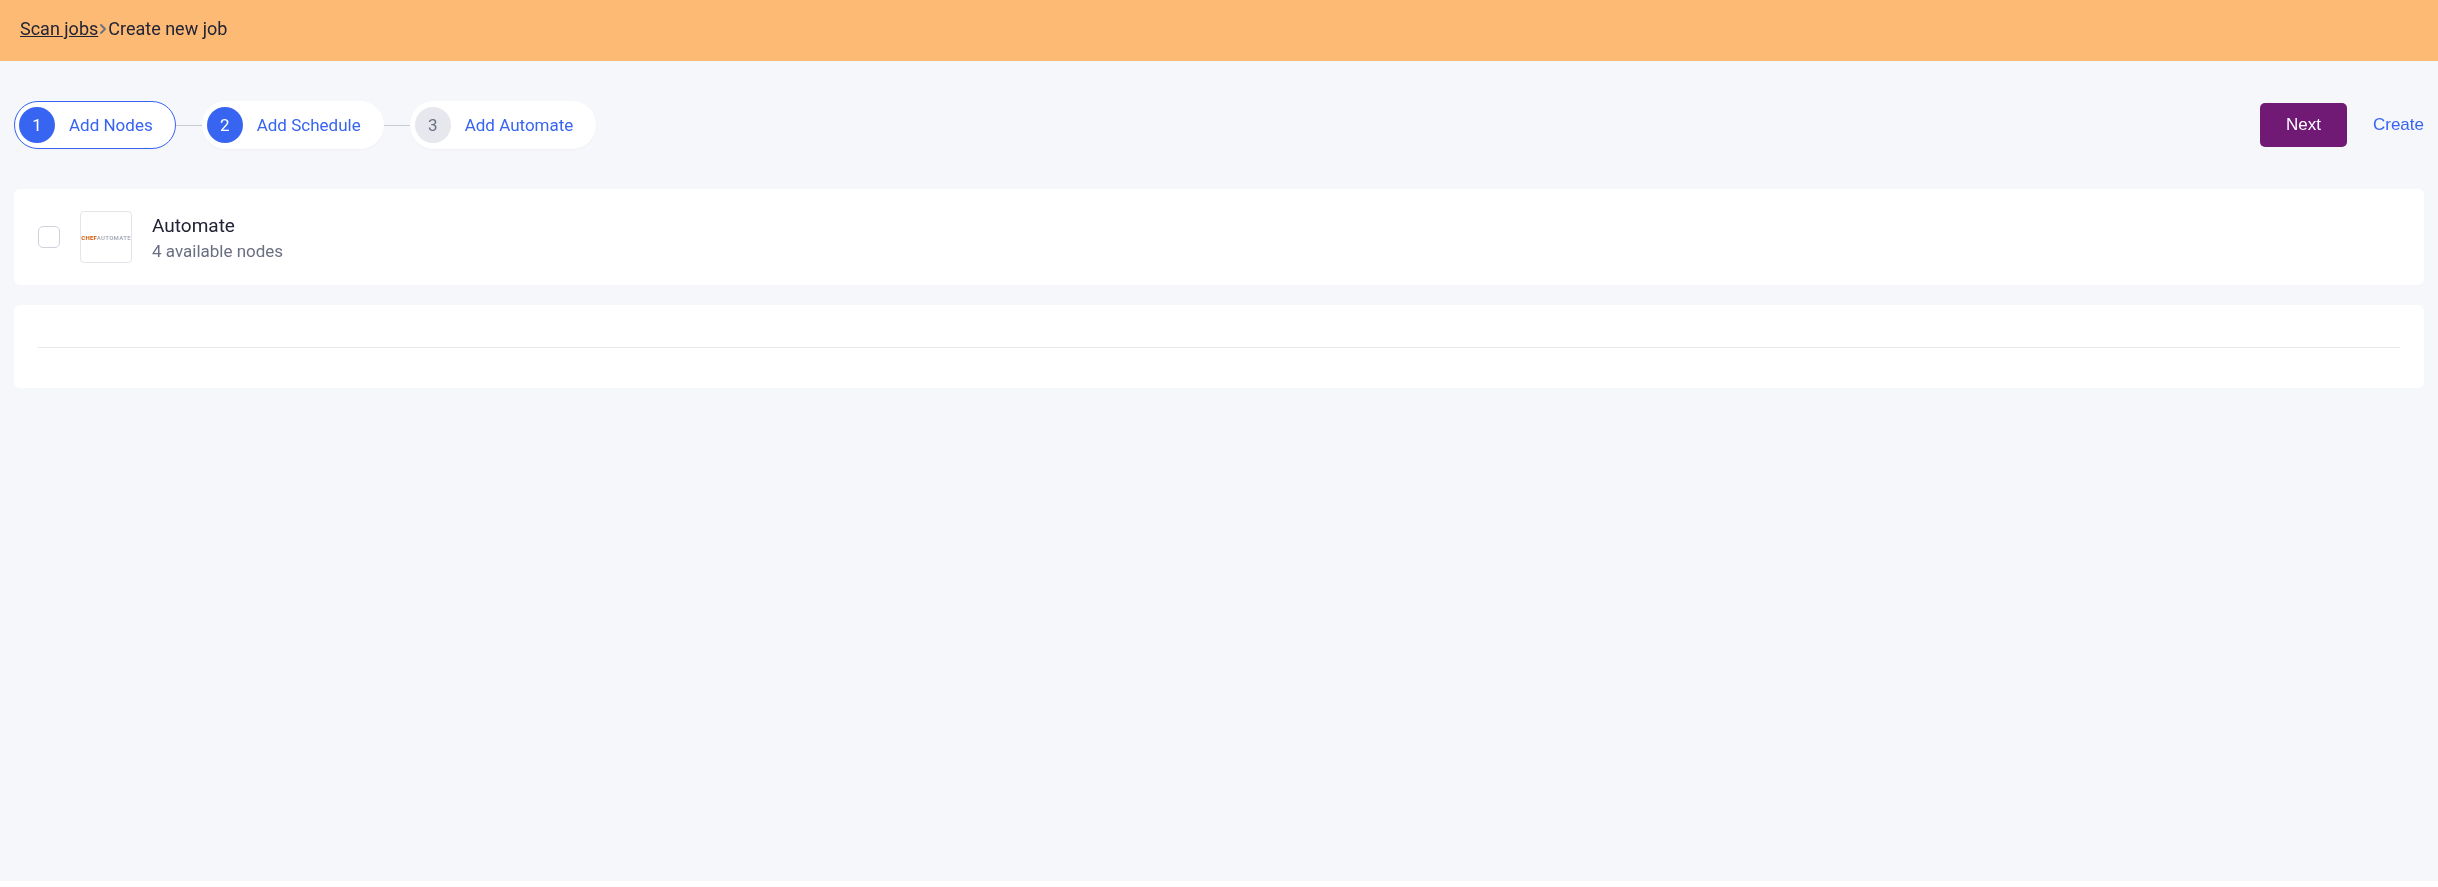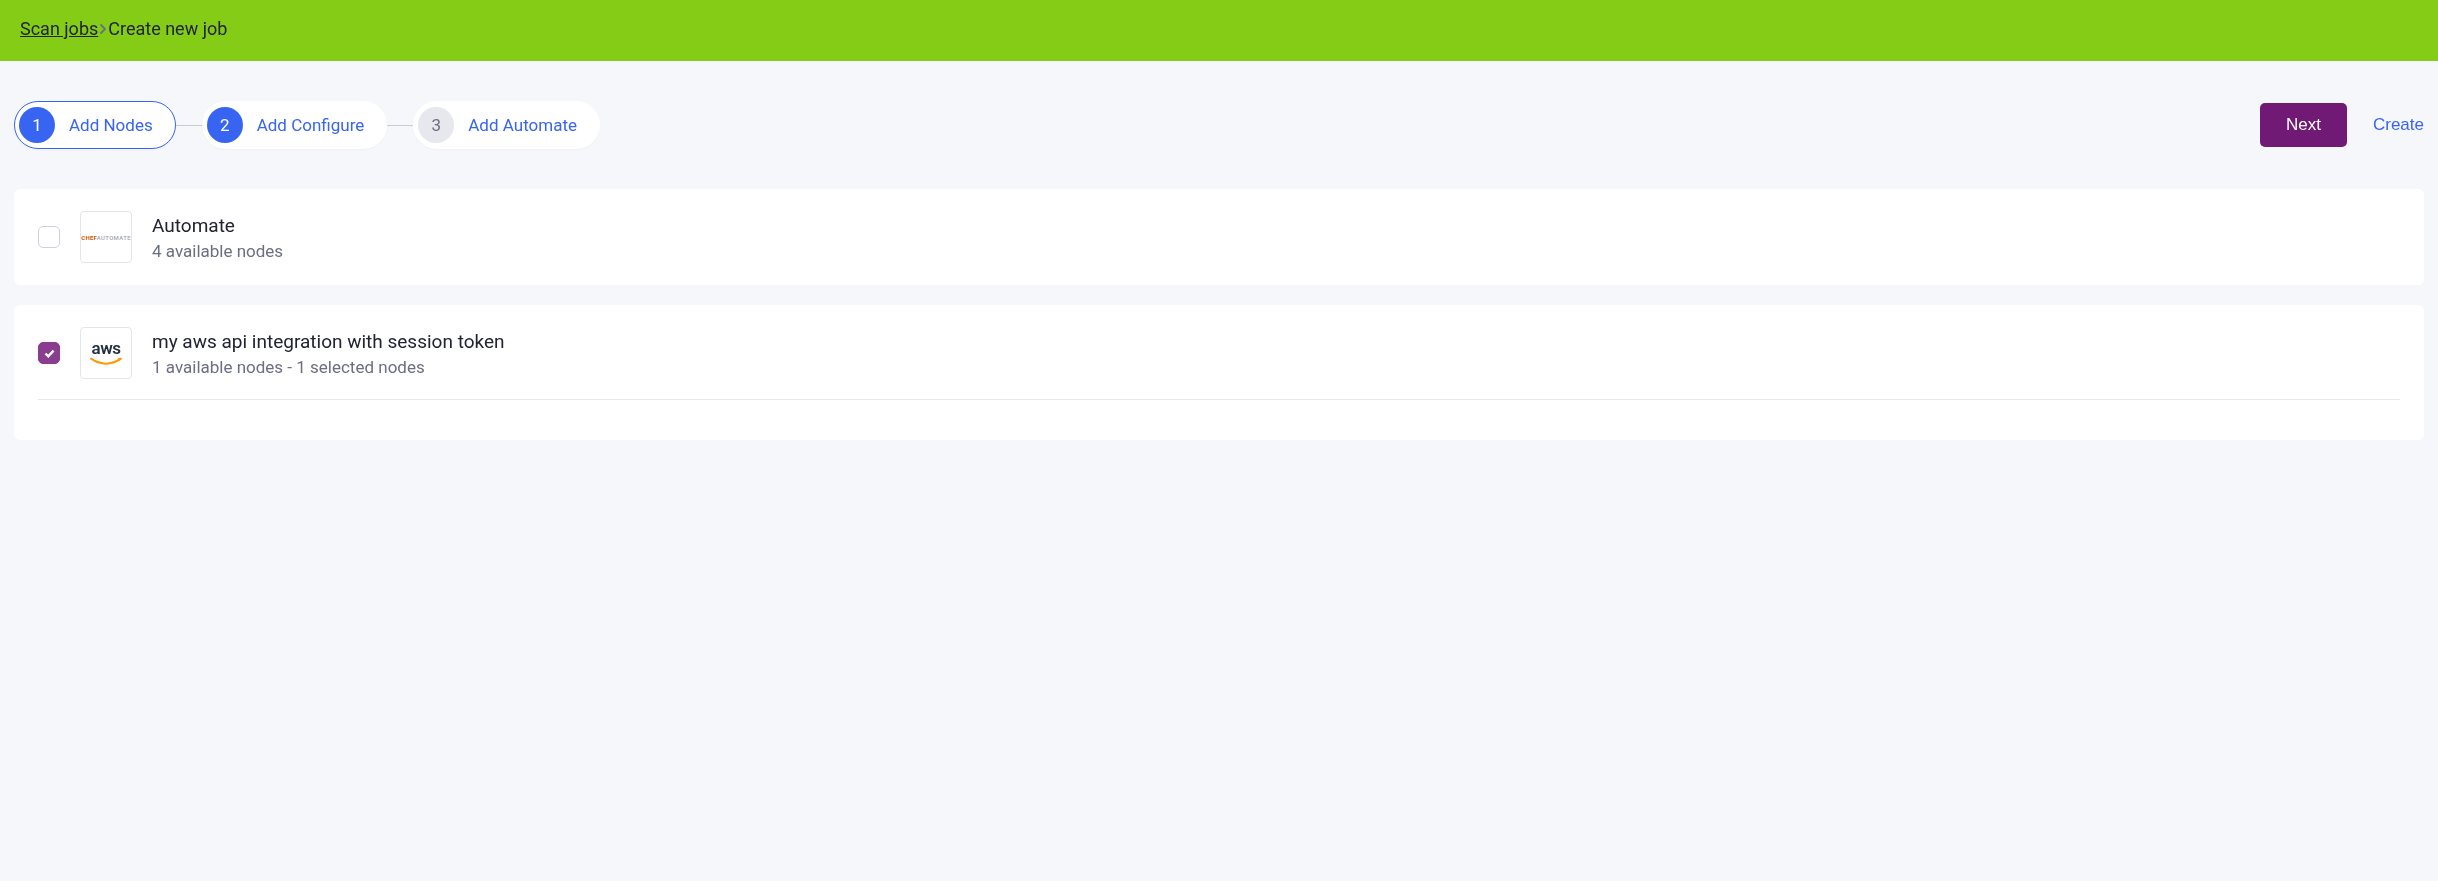--- a/index.html
+++ b/index.html
@@ -7,21 +7,21 @@
       margin: 0;
       padding: 0;
     }
     body {
       font-family: -apple-system, BlinkMacSystemFont, "Segoe UI", Roboto, "Helvetica Neue", Arial, sans-serif;
       background: #ffffff;
       color: #212334;
     }
     .breadcrumb-bar {
       padding: 18px 20px 22px 20px;
-      background: #84cc16;
+      background: #fdba74;
       display: flex;
       align-items: center;
       font-size: 18px;
     }
     .breadcrumb-link {
       color: #222436;
       text-decoration: underline;
       cursor: pointer;
     }
     .breadcrumb-chevron {
@@ -236,21 +236,21 @@
 
       <div class="step-pill active">
         <div class="step-num">1</div>
         <div class="step-label">Add Nodes</div>
       </div>
 
       <div class="step-connector"></div>
 
       <div class="step-pill">
         <div class="step-num">2</div>
-        <div class="step-label">Add Configure</div>
+        <div class="step-label">Add Schedule</div>
       </div>
 
       <div class="step-connector"></div>
 
       <div class="step-pill">
         <div class="step-num muted">3</div>
         <div class="step-label">Add Automate</div>
       </div>
 
     </div>
@@ -271,38 +271,18 @@
         <span class="chef-logo-text"><span class="c1">CHEF</span><span class="c2">AUTOMATE</span></span>
       </div>
       <div class="node-info">
         <div class="node-title">Automate</div>
         <div class="node-sub">4 available nodes</div>
       </div>
     </div>
   </div>
 
   <div class="card">
-    <div class="node-row">
-      <div class="checkbox checked">
-        <svg viewBox="0 0 16 16">
-            <path d="M3 8 L6.5 11.5 L13 4.5"></path>
-          </svg>
-      </div>
-      <div class="integration-logo">
-        <div class="aws-logo">
-          <span class="aws-text">aws</span>
-          <svg class="aws-smile" viewBox="0 0 40 12">
-              <path d="M2 2 Q20 14 38 2" stroke="#ff9900" stroke-width="2.3" fill="none" stroke-linecap="round"></path>
-              <path d="M34 1 L38 2 L36 5" fill="#ff9900"></path>
-            </svg>
-        </div>
-      </div>
-      <div class="node-info">
-        <div class="node-title">my aws api integration with session token</div>
-        <div class="node-sub">1 available nodes   -   1 selected nodes</div>
-      </div>
-    </div>
 
     <div class="divider"></div>
 
   </div>
 
 </div>
 
 </body></html>

